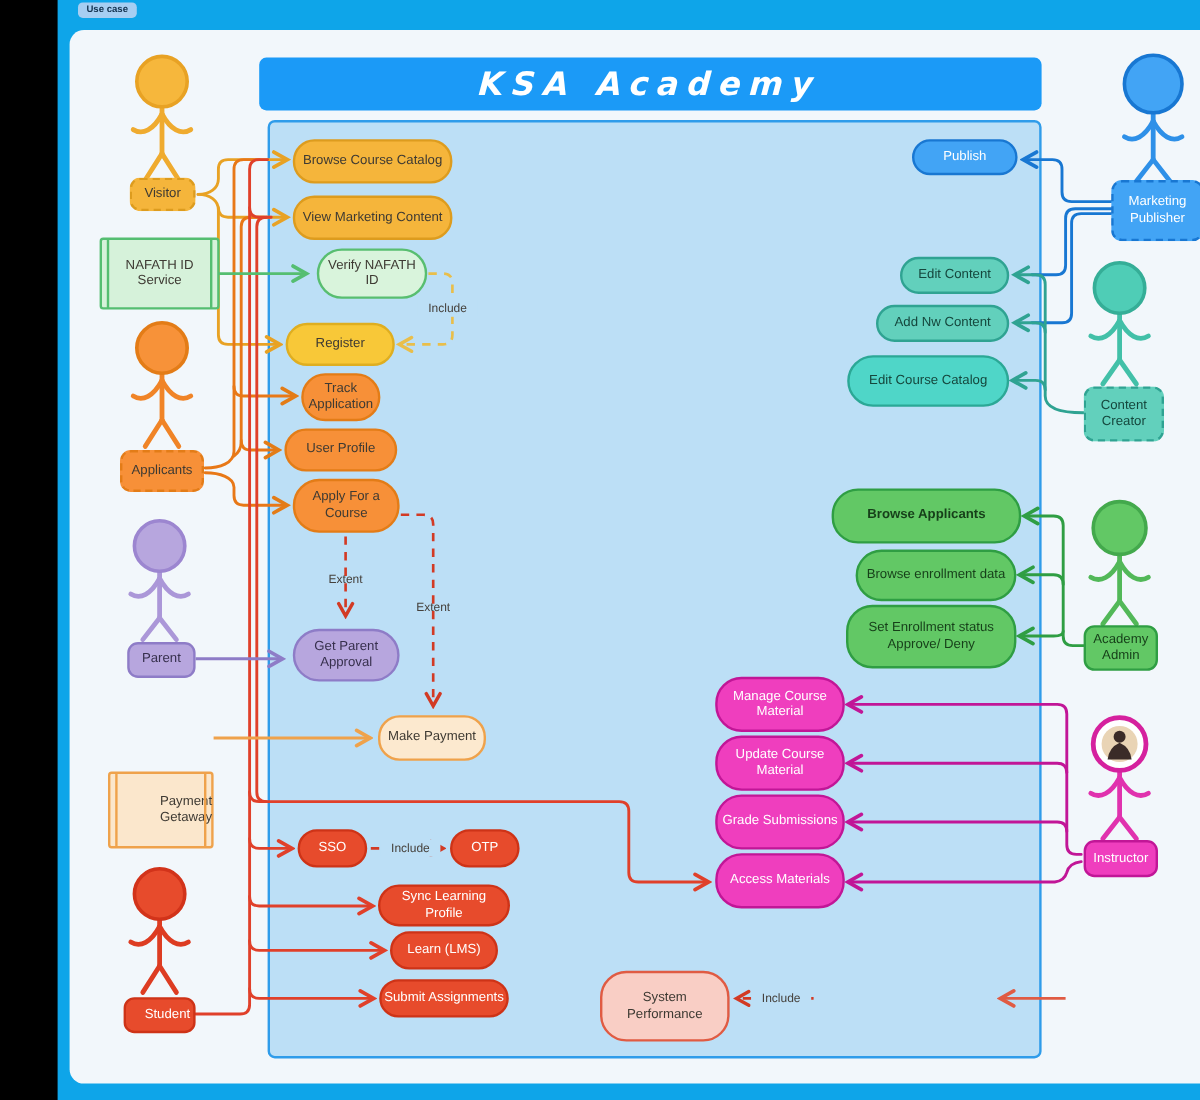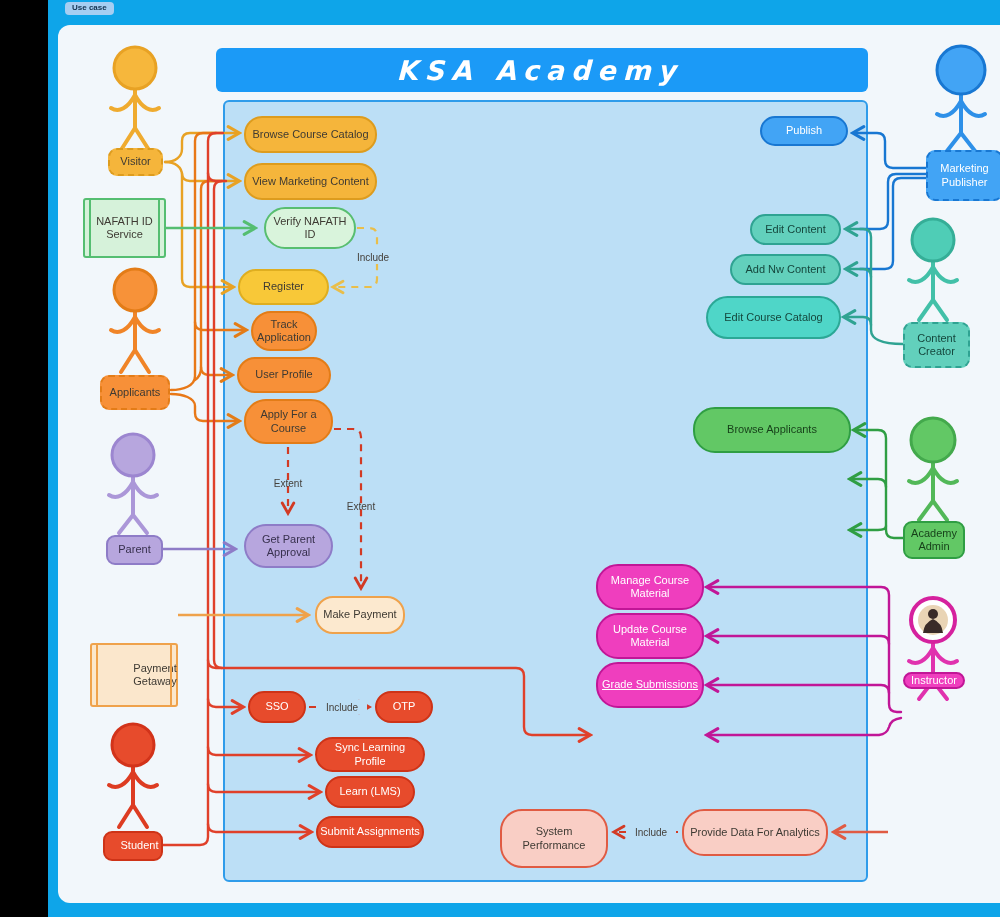--- a/index.html
+++ b/index.html
@@ -63,38 +63,38 @@
   #uc10{left:327px;top:691px;width:58px;height:32px;}
   #uc11{left:267px;top:737px;width:110px;height:35px;}
   #uc12{left:277px;top:776px;width:90px;height:32px;}
   #uc13{left:268px;top:816px;width:108px;height:32px;}
   #uc14{left:452px;top:809px;width:108px;height:59px;}
   #uc15{left:634px;top:809px;width:146px;height:47px;}
   #uc16{left:712px;top:116px;width:88px;height:30px;}
   #uc17{left:702px;top:214px;width:91px;height:31px;}
   #uc18{left:682px;top:254px;width:111px;height:31px;}
   #uc19{left:658px;top:296px;width:135px;height:43px;}
-  #uc20{left:645px;top:407px;width:158px;height:46px;}
+  #uc20{left:645px;top:407px;width:158px;height:46px;font-weight:bold;}
   #uc21{left:665px;top:458px;width:134px;height:43px;}
   #uc22{left:657px;top:504px;width:142px;height:53px;}
   #uc23{left:548px;top:564px;width:108px;height:46px;}
   #uc24{left:548px;top:613px;width:108px;height:46px;}
-  #uc25{left:548px;top:662px;width:108px;height:46px;text-decoration:underline;}
+  #uc25{left:548px;top:662px;width:108px;height:46px;}
   #uc26{left:548px;top:711px;width:108px;height:46px;}
   
   #al0{left:60px;top:148px;width:55px;height:28px;}
   #al2{left:52px;top:375px;width:70px;height:35px;}
   #al3{left:58px;top:535px;width:57px;height:30px;}
   #al5{left:55px;top:831px;width:60px;height:30px;padding-left:15px;}
   #al6{left:878px;top:150px;width:77px;height:51px;}
   #al7{left:855px;top:322px;width:67px;height:46px;}
   #al8{left:855px;top:521px;width:62px;height:38px;}
-  #al9{left:855px;top:672px;width:62px;height:17px;}
-  
-  #sb1{left:35px;top:198px;width:83px;height:60px;}
+  #al9{left:855px;top:700px;width:62px;height:31px;}
+  
+  #sb1{left:35px;top:198px;width:100px;height:60px;}
   #sb4{left:42px;top:583px;width:88px;height:64px;}
   
   #elb0{left:300px;top:250px;width:44px;height:14px;}
   #elb1{left:219px;top:476px;width:42px;height:14px;}
   #elb2{left:292px;top:499px;width:42px;height:14px;}
   #elb3{left:269px;top:700px;width:44px;height:14px;}
   #elb4{left:578px;top:825px;width:44px;height:14px;}
 </style>
 </head>
 <body>
@@ -289,29 +289,31 @@
   <div class="node uc c-orange" id="uc5">User Profile</div>
   <div class="node uc tall c-orange" id="uc6">Apply For a Course</div>
   <div class="node uc tall c-purple" id="uc7">Get Parent Approval</div>
   <div class="node uc c-cream" id="uc8">Make Payment</div>
   <div class="node uc c-red" id="uc9">SSO</div>
   <div class="node uc c-red" id="uc10">OTP</div>
   <div class="node uc c-red" id="uc11">Sync Learning Profile</div>
   <div class="node uc c-red" id="uc12">Learn (LMS)</div>
   <div class="node uc c-red" id="uc13">Submit Assignments</div>
   <div class="node uc tall c-salmon" id="uc14">System Performance</div>
-  <div class="node uc tall c-salmon" id="uc15">Provide Data For Analytics</div>
   <div class="node uc c-blue" id="uc16">Publish</div>
   <div class="node uc c-teal" id="uc17">Edit Content</div>
   <div class="node uc c-teal" id="uc18">Add Nw Content</div>
   <div class="node uc tall c-teal2" id="uc19">Edit Course Catalog</div>
   <div class="node uc tall c-green" id="uc20">Browse Applicants</div>
+  <div class="node uc tall c-green" id="uc21">Browse enrollment data</div>
+  <div class="node uc tall c-green" id="uc22">Set Enrollment status Approve/ Deny</div>
   <div class="node uc tall c-magenta" id="uc23">Manage Course Material</div>
   <div class="node uc tall c-magenta" id="uc24">Update Course Material</div>
   <div class="node uc tall c-magenta" id="uc25">Grade Submissions</div>
+  <div class="node uc tall c-magenta" id="uc26">Access Materials</div>
 
   <div class="node al dash c-yellow" id="al0">Visitor</div>
   <div class="node al dash c-orange" id="al2">Applicants</div>
   <div class="node al c-purple" id="al3">Parent</div>
   <div class="node al c-red" id="al5">Student</div>
   <div class="node al dash c-blue" id="al6">Marketing Publisher</div>
   <div class="node al dash c-teal" id="al7">Content Creator</div>
   <div class="node al c-green" id="al8">Academy Admin</div>
   <div class="node al c-magenta" id="al9">Instructor</div>
 

